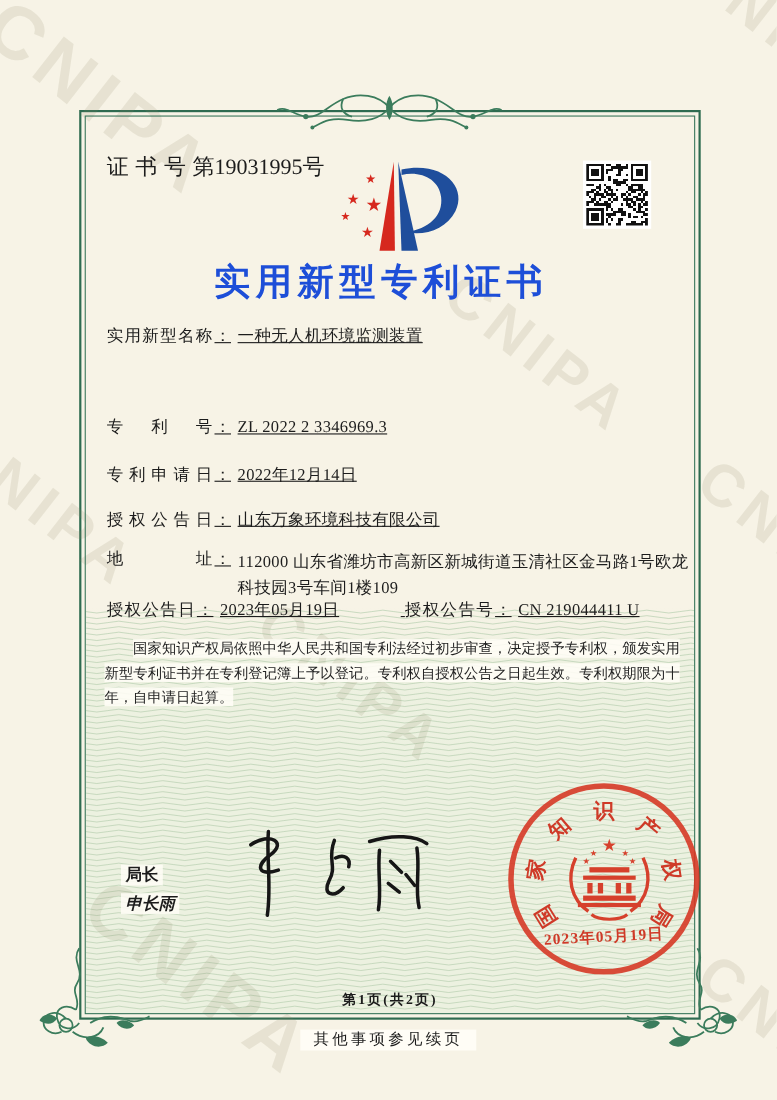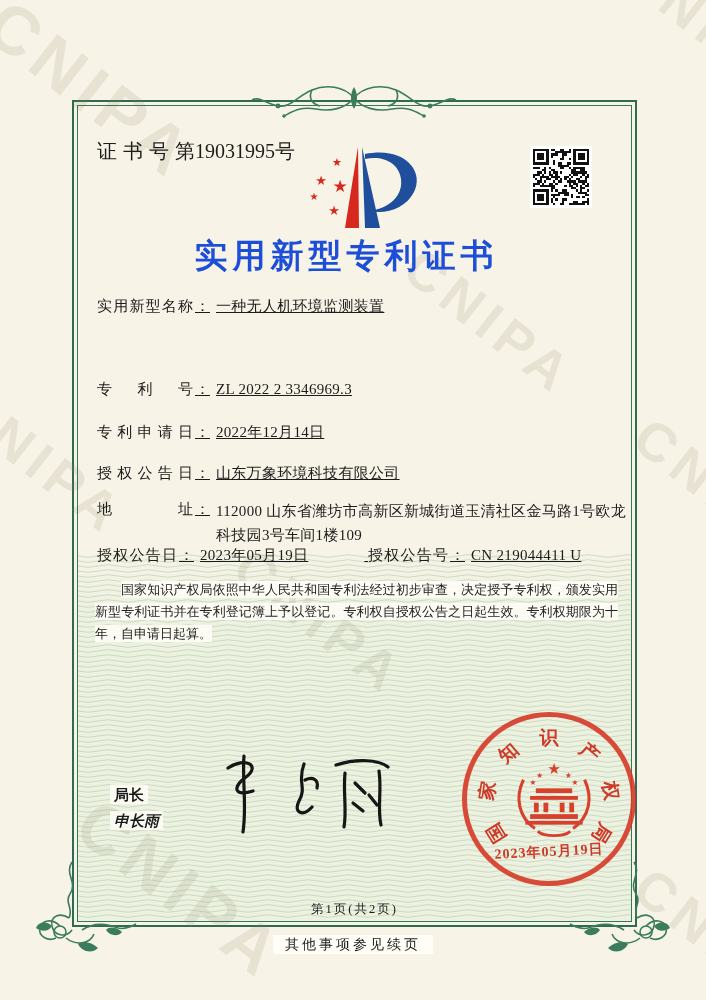--- a/index.html
+++ b/index.html
@@ -79,21 +79,21 @@
     transform:rotate(-3deg);
   }
   
   .orn { position:absolute; z-index:8; pointer-events:none; }
   .orn path, .orn circle { fill:none; stroke:#3b7c5c; stroke-width:1.6; }
   .orn .fl { fill:#3b7c5c; stroke:none; }
   .orn-top { left:248px; top:82px; width:212px; height:40px; }
   .orn-bl { left:14px; top:860px; width:124px; height:124px; }
   .orn-br { left:568px; top:860px; width:124px; height:124px; }
   
-  .pageinfo { left:0; right:0; top:799px; text-align:center; font-size:12.5px; letter-spacing:2px; }
+  .pageinfo { left:0; right:0; top:799px; text-align:center; font-size:12.5px; letter-spacing:2px;font-weight:bold; }
   .note {
     position:absolute; z-index:5; left:0; right:0; top:936px; text-align:center; font-size:14px; letter-spacing:3px;
   }
   .note span { background:#fffdf6; padding:2px 12px; }
 </style>
 </head>
 <body>
 
 <span class="wm big" style="left:-30px; top:50px;">CNIPA</span>
 <span class="wm" style="left:610px; top:-5px;">CNIPA</span>

